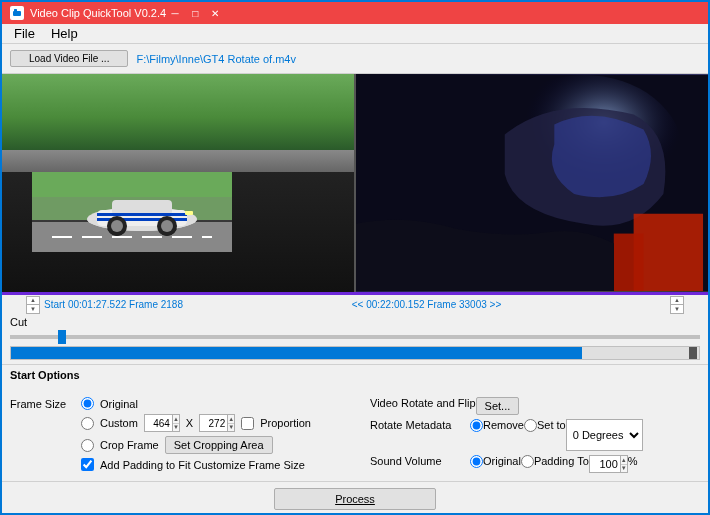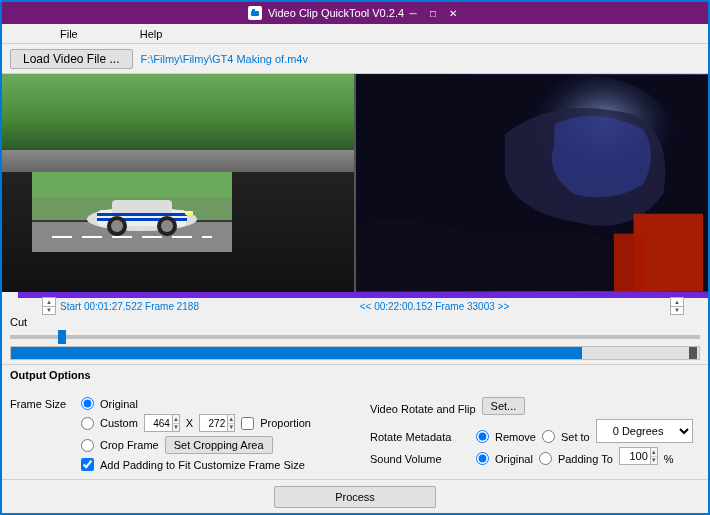--- a/index.html
+++ b/index.html
@@ -7,27 +7,27 @@
       font-family: 'Segoe UI', Tahoma, Arial, sans-serif;
       font-size: 11px;
       background: #f0f0f0;
       width: 710px;
       height: 515px;
       overflow: hidden;
       border: 2px solid #0078d7;
     }
     
     #title-bar {
-      background: #701a75;
+      background: #ef4444;
       color: white;
       height: 22px;
       display: flex;
       align-items: center;
       padding: 0 8px;
-      justify-content: center;
+      justify-content: flex-start;
     }
     #title-bar-left {
       display: flex;
       align-items: center;
       gap: 6px;
     }
     #title-bar-icon {
       width: 14px; height: 14px;
       background: #fff;
       border-radius: 2px;
@@ -50,40 +50,39 @@
       background: #f0f0f0;
       height: 20px;
       display: flex;
       align-items: center;
       padding: 0 4px;
       border-bottom: 1px solid #d0d0d0;
     }
     .menu-item {
       padding: 2px 8px;
       cursor: pointer;
-      font-size: 11px;
-      margin-left: 46px;
+      font-size: 13px;
     }
 
     
     #toolbar {
       background: #f0f0f0;
       height: 30px;
       display: flex;
       align-items: center;
       padding: 0 8px;
       gap: 8px;
       border-bottom: 1px solid #d0d0d0;
     }
     .load-btn {
       background: #e1e1e1;
       border: 1px solid #adadad;
-      padding: 2px 12px;
-      cursor: pointer;
-      font-size: 12px;
+      padding: 2px 18px;
+      cursor: pointer;
+      font-size: 10px;
       border-radius: 2px;
     }
     #file-path {
       color: #0078d7;
       font-size: 11px;
     }
 
     
     #video-area {
       display: flex;
@@ -116,22 +115,21 @@
     
     #timeline-bar {
       background: #f0f0f0;
       height: 22px;
       display: flex;
       align-items: center;
       padding: 0 24px;
       justify-content: space-between;
       font-size: 10px;
       color: #0078d7;
-      border-top: 6px solid #6d28d9;
-      margin-left: 16px;
+      border-top: 3px solid #6d28d9;
     }
     #timeline-bar .info-section {
       display: flex;
       align-items: center;
       gap: 4px;
     }
     .spinner-btn {
       display: inline-flex;
       flex-direction: column;
       width: 14px;
@@ -275,50 +273,50 @@
       padding: 2px 8px;
       cursor: pointer;
       font-size: 11px;
       border-radius: 2px;
     }
     .gray-btn:disabled {
       color: #999;
       cursor: default;
     }
     select.small-select {
-      height: 24px;
+      height: 32px;
       font-size: 11px;
       border: 1px solid #adadad;
       background: #fff;
-      padding: 0 12px;
+      padding: 0 2px;
     }
 
     
     #process-area {
       display: flex;
       justify-content: center;
       align-items: center;
       padding: 6px;
       background: #f0f0f0;
       border-top: 1px solid #d0d0d0;
     }
     .process-btn {
       background: #e1e1e1;
       border: 1px solid #adadad;
       padding: 4px 60px;
       cursor: pointer;
       font-size: 11px;
       border-radius: 2px;
+      text-decoration: underline;
     }
 
     
     .right-section-row {
       display: flex;
-      align-items: flex-end;
-      gap: 6px;
+      align-items: flex-start;
       margin-bottom: 4px;
     }
     .section-label {
       font-size: 11px;
       min-width: 100px;
     }
     .vol-input {
       width: 32px;
       height: 18px;
       border: 1px solid #adadad;
@@ -363,21 +361,21 @@
   </div>
 </div>
 
 <div id="menu-bar">
   <span class="menu-item">File</span>
   <span class="menu-item">Help</span>
 </div>
 
 <div id="toolbar">
   <button class="load-btn">Load Video File ...</button>
-  <span id="file-path">F:\Filmy\Filmy\GT4 Making of.m4v</span>
+  <span id="file-path">F:\Filmy\Inne\GT4 Rotate of.m4v</span>
 </div>
 
 <div id="video-area">
   <div class="video-panel">
     <div class="video-left-bg">
 
       <svg class="car-svg" width="200" height="80" viewBox="0 0 200 80">
 
         <rect x="0" y="50" width="200" height="30" fill="#888"></rect>
         <line x1="20" y1="65" x2="180" y2="65" stroke="#fff" stroke-width="2" stroke-dasharray="20,10"></line>
@@ -464,21 +462,21 @@
     <div class="slider-track"></div>
     <div class="slider-thumb"></div>
   </div>
   <div class="progress-bar-container">
     <div class="progress-fill"></div>
     <div class="progress-thumb-right"></div>
   </div>
 </div>
 
 <div id="output-options">
-  <div class="options-title">Output Options</div>
+  <div class="options-title">Start Options</div>
   <div class="options-row">
 
     <div class="left-options">
       <div class="option-line">
         <span style="min-width:65px;">Frame Size</span>
         <input type="radio" name="framesize" checked="" style="">
         <label>Original</label>
       </div>
       <div class="option-line">
         <span style="min-width:65px;"></span>

